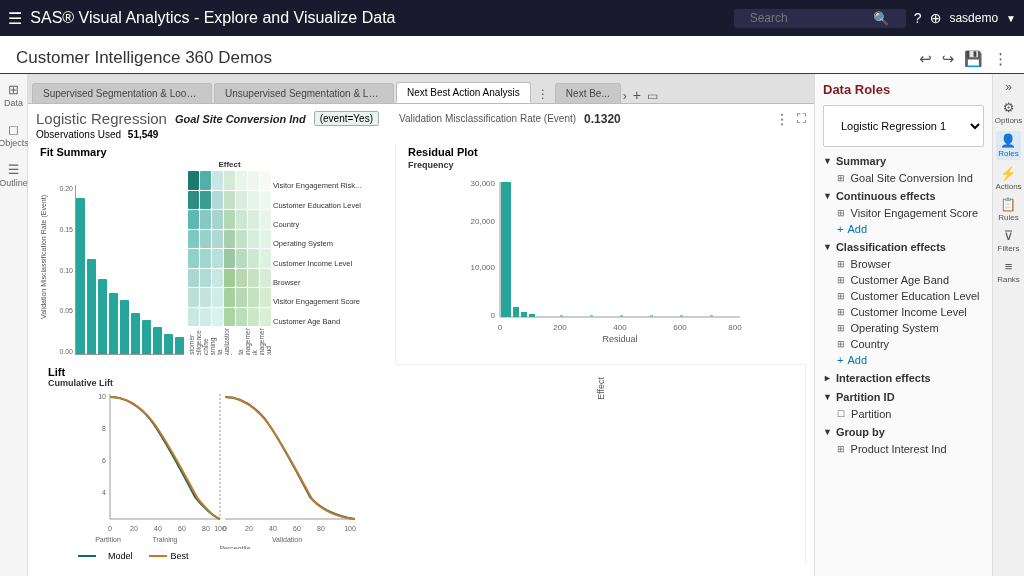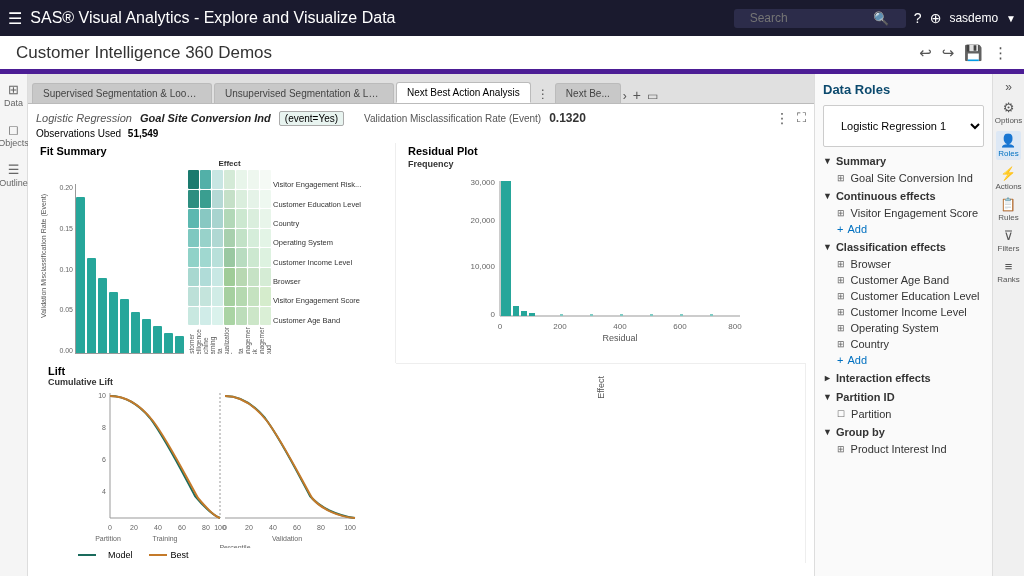--- a/index.html
+++ b/index.html
@@ -39,21 +39,21 @@
   <div style="display:flex;align-items:center;background:#2c2c4a;border-radius:3px;padding:2px 16px;gap:4px;margin-left:auto;">
     <input style="background: transparent; border: none; color: rgb(255, 255, 255); outline: none; font-size: 12px; width: 120px;" placeholder="Search">
     <span style="color:#aaa;font-size:13px;">🔍</span>
   </div>
   <span style="font-size:14px;cursor:pointer;">?</span>
   <span style="font-size:14px;cursor:pointer;">⊕</span>
   <span style="font-size:12px;cursor:pointer;">sasdemo</span>
   <span style="font-size:10px;cursor:pointer;">▼</span>
 </div>
 
-<div id="subheader" style="background:#fff;padding:5px 16px;border-bottom:5px solid #4c1d95;display:flex;align-items:center;justify-content:space-between;height:38px;">
+<div id="subheader" style="background:#fff;padding:5px 16px;border-bottom:1px solid #4c1d95;display:flex;align-items:flex-end;justify-content:space-between;height:38px;">
   <span style="font-size:17px;font-weight:300;color:#333;">Customer Intelligence 360 Demos</span>
   <div style="display:flex;gap:10px;align-items:center;">
     <span style="font-size:15px;cursor:pointer;color:#555;">↩</span>
     <span style="font-size:15px;cursor:pointer;color:#555;">↪</span>
     <span style="font-size:15px;cursor:pointer;color:#555;">💾</span>
     <span style="font-size:15px;cursor:pointer;color:#555;">⋮</span>
   </div>
 </div>
 
 <div id="main" style="display:flex;height:502px;">
@@ -82,21 +82,21 @@
       <div style="font-size:12px;padding:2px 4px;cursor:pointer;color:#555;">⋮</div>
       <div style="padding:4px 10px;font-size:10px;color:#444;cursor:pointer;background:#c8c8c8;border-radius:3px 3px 0 0;border:1px solid #bbb;border-bottom:none;max-width:100px;overflow:hidden;text-overflow:ellipsis;white-space:nowrap;">Next Be...</div>
       <span style="font-size:12px;cursor:pointer;color:#555;">›</span>
       <span style="font-size:14px;cursor:pointer;color:#555;padding:0 4px;">+</span>
       <span style="font-size:12px;cursor:pointer;color:#555;">▭</span>
     </div>
 
     <div id="chart-container" style="flex:1;background:#fff;overflow:hidden;padding:6px 8px;position:relative;">
 
       <div style="display:flex;align-items:center;gap:8px;margin-bottom:2px;flex-wrap:wrap;">
-        <span style="font-size:11px;color:#555;font-style:italic;">Logistic Regression</span>
+        <span style="font-size:15px;color:#555;">Logistic Regression</span>
         <strong style="font-size:11px;font-style:italic;color:#222;">Goal Site Conversion Ind</strong>
         <span style="background:#e8f4f0;border:1px solid #aaa;padding:1px 5px;font-size:10px;border-radius:2px;cursor:pointer;">(event=Yes)</span>
         <span style="font-size:10px;color:#555;margin-left:12px;">Validation Misclassification Rate (Event)</span>
         <span style="font-size:12px;font-weight:600;color:#333;">0.1320</span>
         <span style="margin-left:auto;font-size:14px;cursor:pointer;color:#555;">⋮</span>
         <span style="font-size:13px;cursor:pointer;color:#555;">⛶</span>
       </div>
       <div style="font-size:10px;margin-bottom:4px;">
         <span>Observations Used</span>
         <strong style="margin-left:4px;">51,549</strong>
@@ -326,21 +326,21 @@
         <div style="padding:2px 4px;overflow:hidden;border-right:1px solid #eee;border-top:1px solid #eee;display:flex;align-items:flex-start;justify-content:center;">
           <span style="writing-mode:vertical-rl;transform:rotate(180deg);font-size:9px;color:#555;margin-top:10px;">Effect</span>
         </div>
 
       </div>
     </div>
   </div>
 
   <div id="right-panel" style="width:210px;background:#fafafa;border-left:1px solid #ddd;display:flex;">
     <div style="flex:1;padding:8px;overflow-y:auto;">
-      <div style="font-size:13px;font-weight:600;color:#0c4a6e;margin-bottom:8px;">Data Roles</div>
+      <div style="font-size:13px;font-weight:600;color:#7f1d1d;margin-bottom:8px;">Data Roles</div>
       <select style="width:100%;padding:13px;font-size:11px;border:1px solid #ccc;border-radius:2px;background:#fff;margin-bottom:8px;">
         <option>Logistic Regression 1</option>
       </select>
 
       
       <div style="display:flex;align-items:center;gap:4px;font-size:11px;font-weight:600;cursor:pointer;margin-bottom:3px;color:#333;">
         <span style="font-size:9px;">▼</span>
         <span>Summary</span>
       </div>
       <div style="display:flex;align-items:center;gap:6px;padding:2px 0 2px 14px;font-size:11px;color:#333;">

